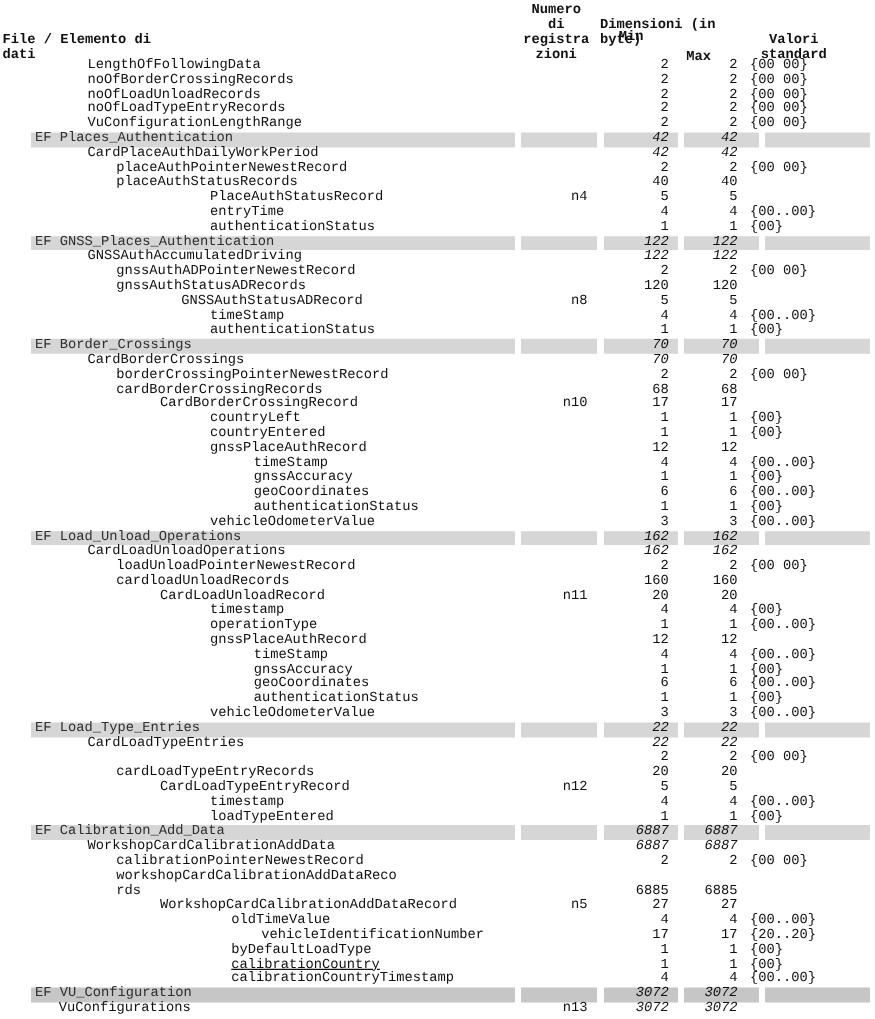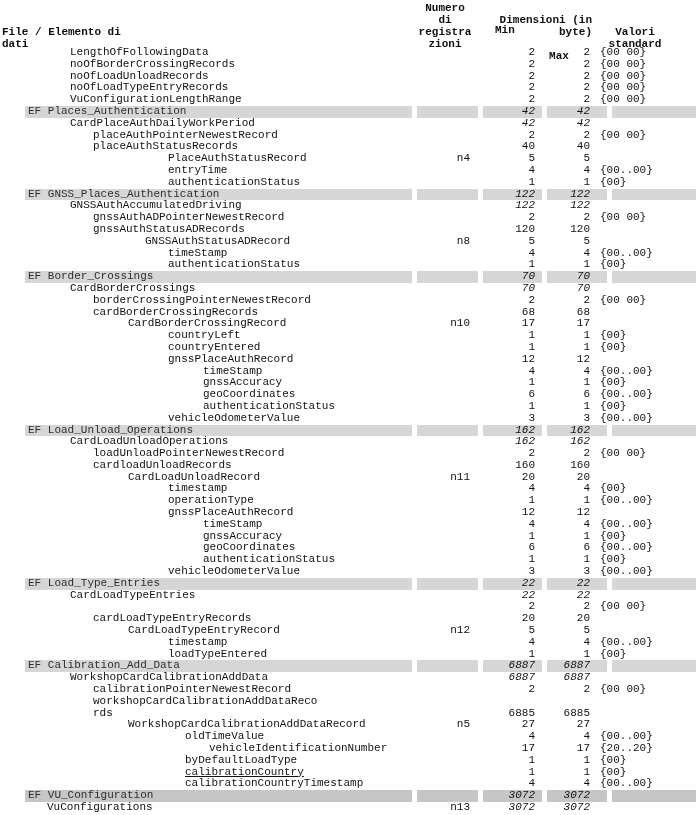--- a/index.html
+++ b/index.html
@@ -5,23 +5,23 @@
   html,body{margin:0;padding:0;background:#ffffff;}
   .page{
     position:relative;width:700px;height:815px;overflow:hidden;
     font-family:"Liberation Mono","DejaVu Sans Mono",monospace;
     font-size:11px;color:#111;background:#fff;
   }
   
   .hdr .hblk{position:absolute;font-weight:bold;line-height:12px;}
   .h-file{left:2px;top:26px;width:220px;text-align:left;}
   .h-num{left:412px;top:2px;width:66px;text-align:center;}
-  .h-dim{left:480px;top:14px;width:112px;text-align:right;}
+  .h-dim{left:480px;top:14px;width:112px;text-align:left;}
   .h-min{left:495px;top:24px;width:40px;text-align:left;}
-  .h-max{left:539px;top:50px;width:40px;text-align:center;}
+  .h-max{left:539px;top:40px;width:40px;text-align:center;}
   .h-std{left:598px;top:26px;width:74px;text-align:center;}
   
   #rows{position:absolute;left:0;top:47px;width:700px;}
   .row{position:relative;height:11.8px;}
   .c{position:absolute;top:0;line-height:11.8px;white-space:pre;}
   .name{left:0;}
   .num{left:410px;width:60px;text-align:right;}
   .min{left:475px;width:60px;text-align:right;}
   .max{left:530px;width:60px;text-align:right;}
   .std{left:600px;}

